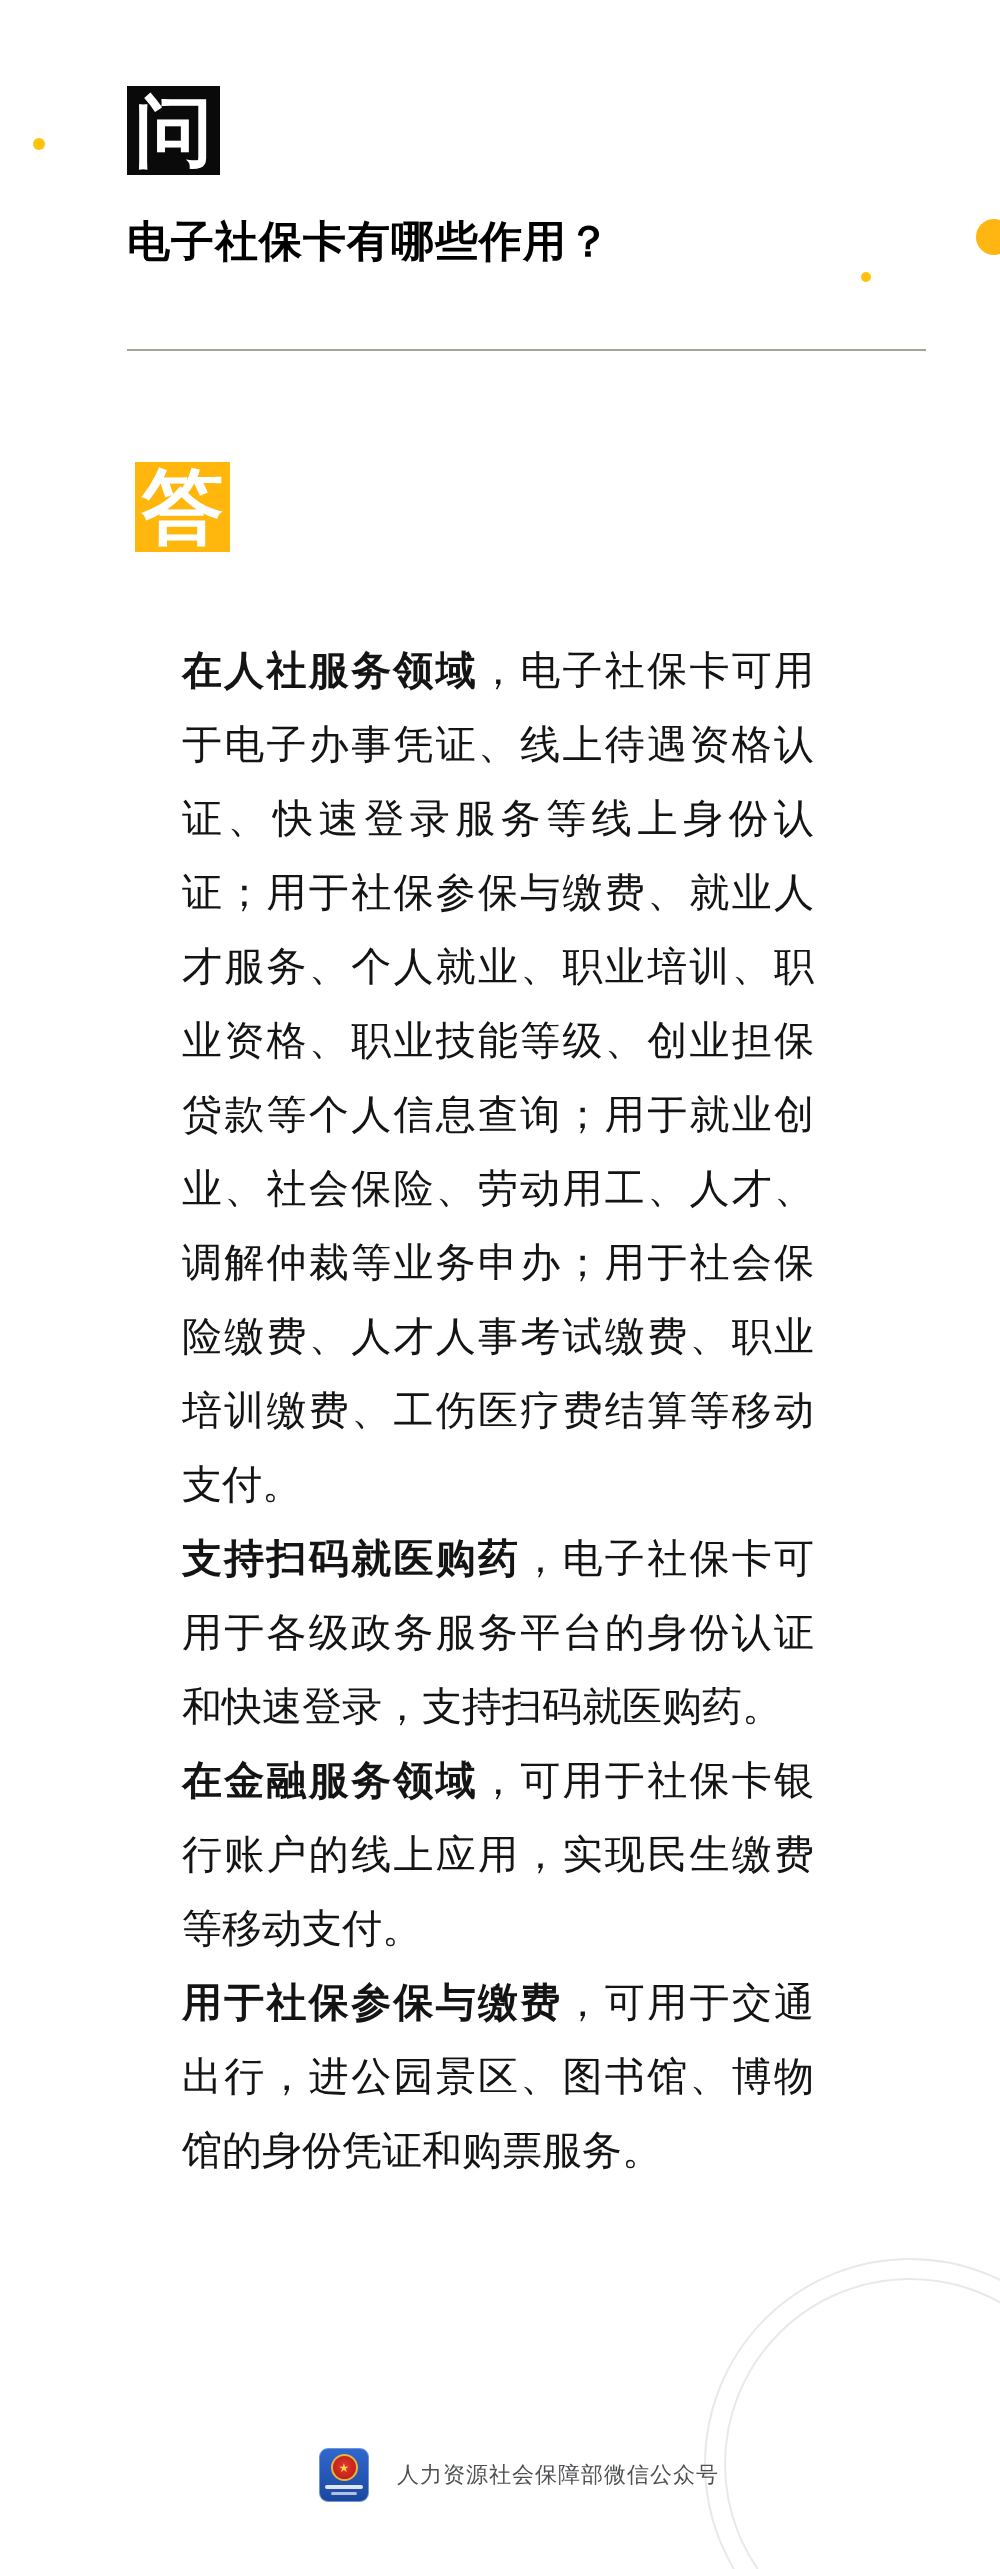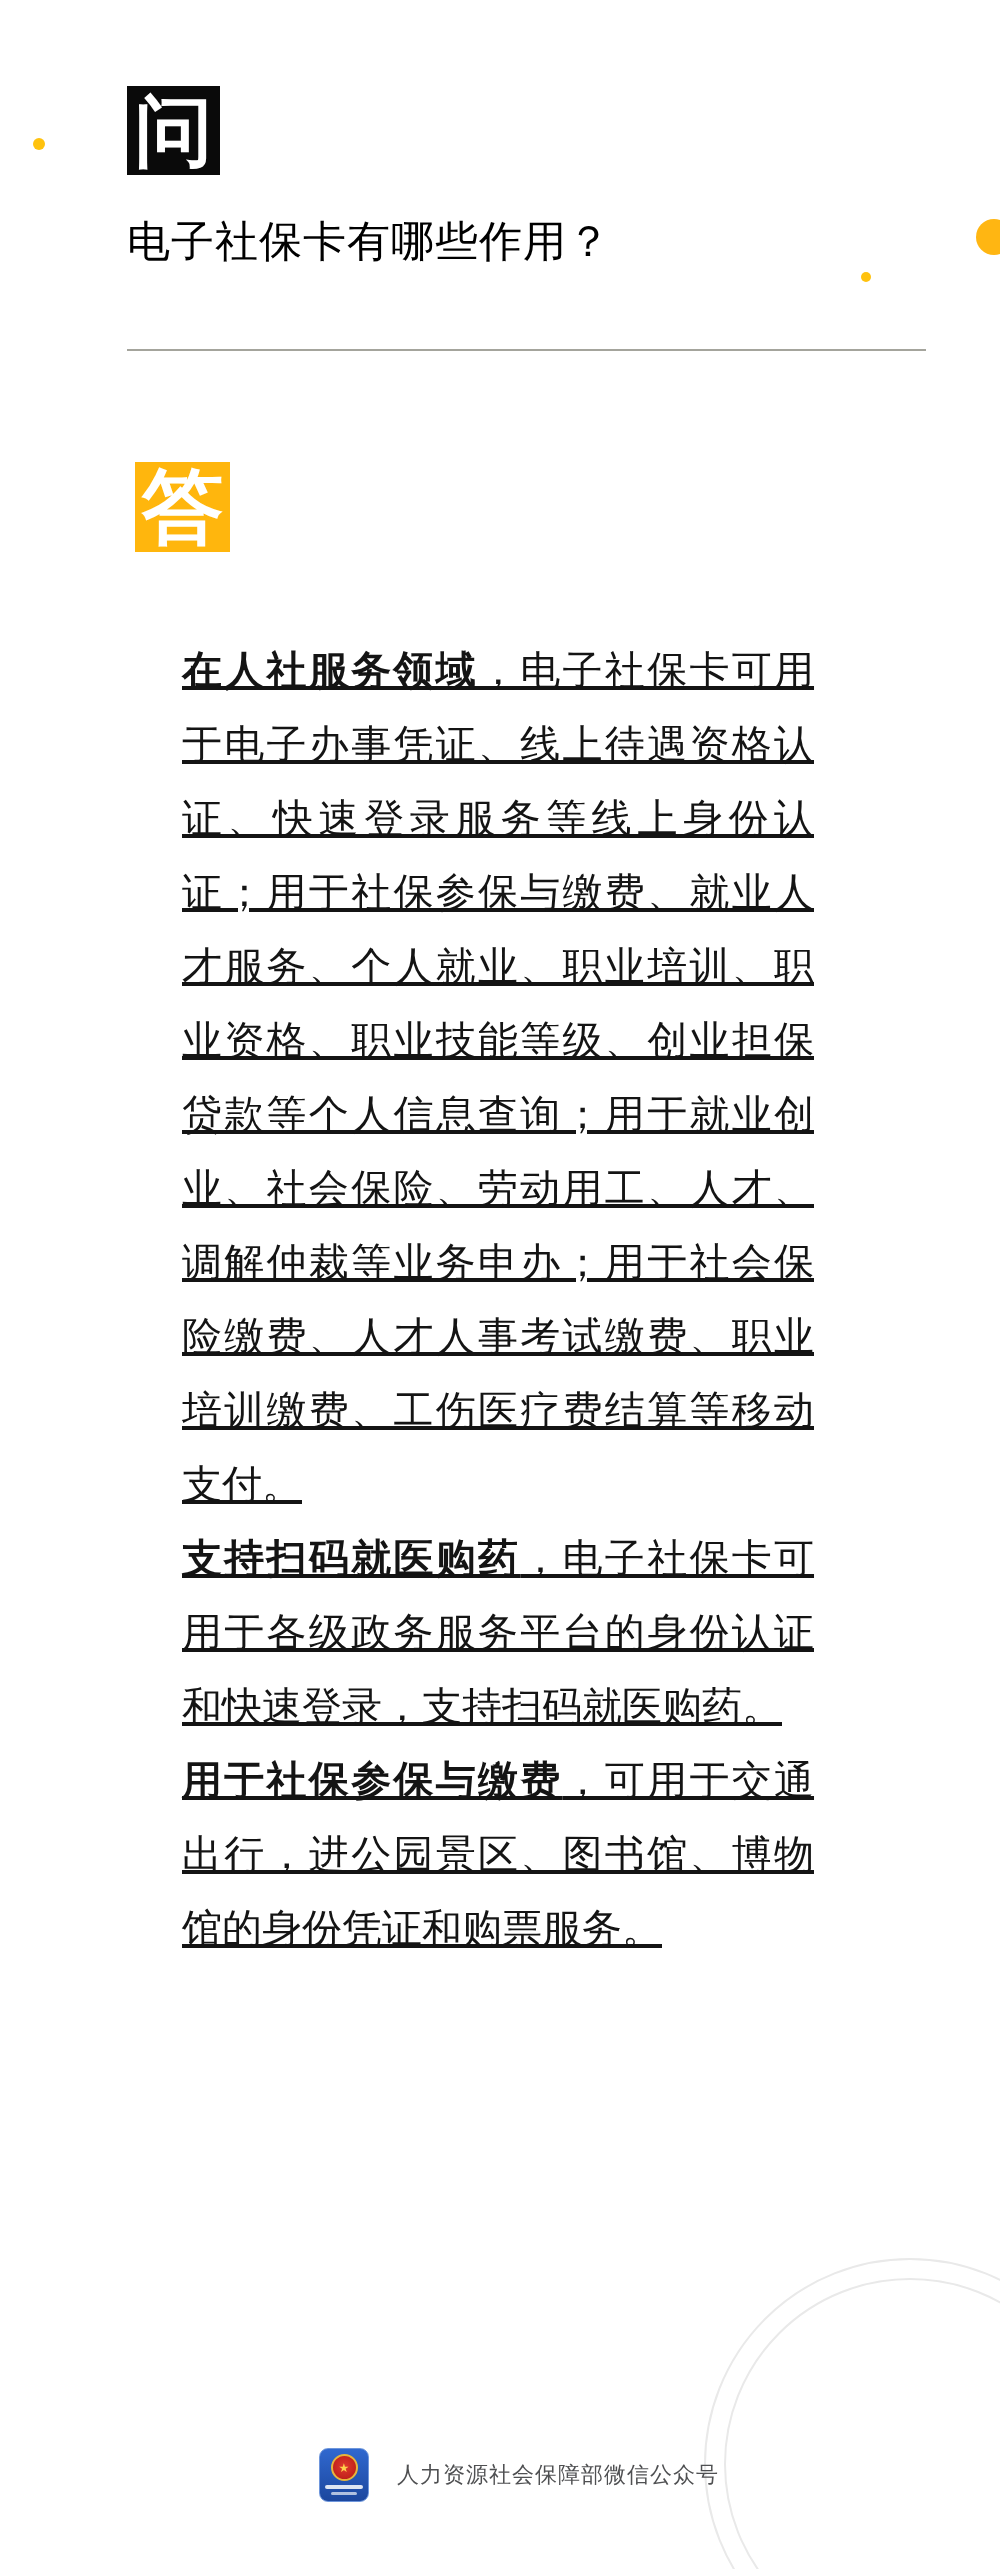--- a/index.html
+++ b/index.html
@@ -29,21 +29,21 @@
     display: flex; align-items: center; justify-content: center;
   }
   .q-box .glyph {
     color: #ffffff; font-weight: 900; font-size: 78px; line-height: 1;
     font-family: "Liberation Sans", sans-serif;
   }
 
   
   .title {
     position: absolute; left: 127px; top: 217px; width: 760px;
-    font-size: 43px; font-weight: normal; color: #000000;
+    font-size: 43px; font-weight: bold; color: #000000;
     letter-spacing: 1px; line-height: 48px;
     font-family: "Liberation Sans", sans-serif;
     white-space: nowrap;
   }
 
   
   .divider {
     position: absolute; left: 127px; top: 349px;
     width: 799px; height: 2px; background: #A4A49C;
   }
@@ -61,21 +61,21 @@
     font-family: "Liberation Sans", sans-serif;
   }
 
   
   .body-text {
     position: absolute; left: 182px; top: 633px; width: 632px;
     font-family: "DejaVu Serif", serif;
     font-size: 40px; line-height: 74px; color: #141414;
     text-align: justify; text-justify: inter-character;
   }
-  .body-text p { margin: 0; text-decoration: underline; }
+  .body-text p { margin: 0; }
   .body-text b { font-weight: bold; }
 
   
   .deco-circle { position: absolute; border: 2px solid #E9E9E9; border-radius: 50%; }
   .deco-circle-outer { left: 704px; top: 2258px; width: 412px; height: 412px; }
   .deco-circle-inner { left: 724px; top: 2278px; width: 372px; height: 372px; }
 
   
   .footer {
     position: absolute; left: 319px; top: 2448px;
@@ -125,20 +125,21 @@
   <div class="a-box">
     <span class="glyph">答</span>
   </div>
 
   <div class="body-text">
 
       <p><b>在人社服务领域</b><span>，电子社保卡可用于电子办事凭证、线上待遇资格认证、快速登录服务等线上身份认证；用于社保参保与缴费、就业人才服务、个人就业、职业培训、职业资格、职业技能等级、创业担保贷款等个人信息查询；用于就业创业、社会保险、劳动用工、人才、调解仲裁等业务申办；用于社会保险缴费、人才人事考试缴费、职业培训缴费、工伤医疗费结算等移动支付。</span></p>
 
       <p><b>支持扫码就医购药</b><span>，电子社保卡可用于各级政务服务平台的身份认证和快速登录，支持扫码就医购药。</span></p>
 
+      <p><b>在金融服务领域</b><span>，可用于社保卡银行账户的线上应用，实现民生缴费等移动支付。</span></p>
 
       <p><b>用于社保参保与缴费</b><span>，可用于交通出行，进公园景区、图书馆、博物馆的身份凭证和购票服务。</span></p>
     </div>
 
   <div class="deco-circle deco-circle-outer"></div>
   <div class="deco-circle deco-circle-inner"></div>
 
   <div class="footer">
     <div class="badge">
       <div class="badge-emblem">

